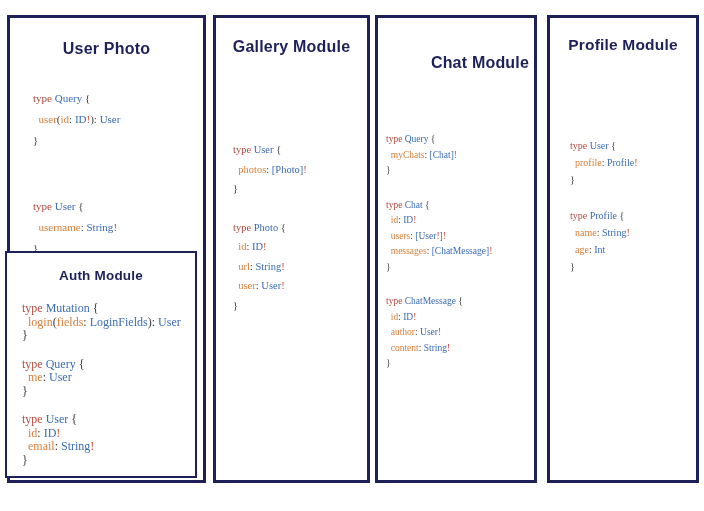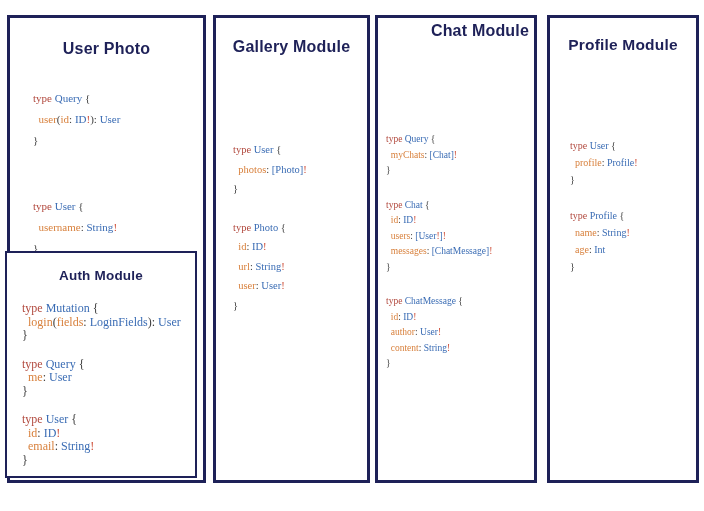--- a/index.html
+++ b/index.html
@@ -38,21 +38,21 @@
   #panel-auth .block{margin-bottom:15px;}
 
   
   #panel-gallery{left:213px;top:15px;width:157px;height:468px;}
   #panel-gallery .panel-title{padding-top:20px;font-size:16px;}
   #panel-gallery .code{left:17px;top:122px;font-size:10.5px;line-height:19.5px;}
   #panel-gallery .block{margin-bottom:19px;}
 
   
   #panel-chat{left:375px;top:15px;width:162px;height:468px;}
-  #panel-chat .panel-title{padding-top:4px;font-size:16px;margin-left:48px;}
+  #panel-chat .panel-title{padding-top:36px;font-size:16px;margin-left:48px;}
   #panel-chat .code{left:8px;top:114px;font-size:9.5px;line-height:15.5px;}
   #panel-chat .block{margin-bottom:19px;}
 
   
   #panel-profile{left:547px;top:15px;width:152px;height:468px;}
   #panel-profile .panel-title{padding-top:18px;font-size:15.5px;}
   #panel-profile .code{left:20px;top:119px;font-size:10px;line-height:17px;}
   #panel-profile .block{margin-bottom:19px;}
 </style>
 </head>

